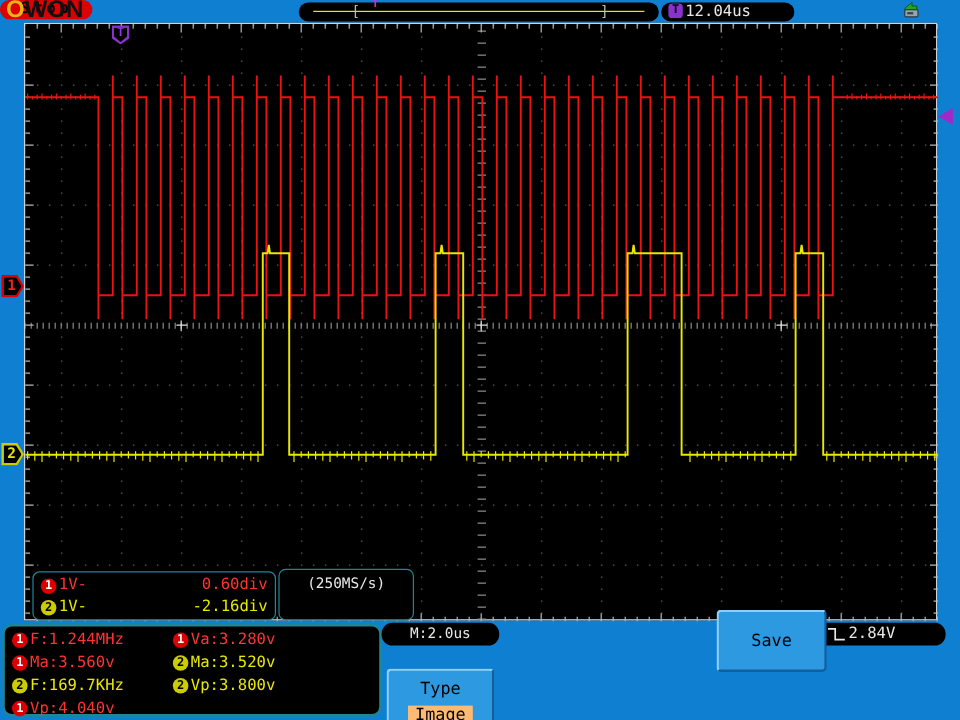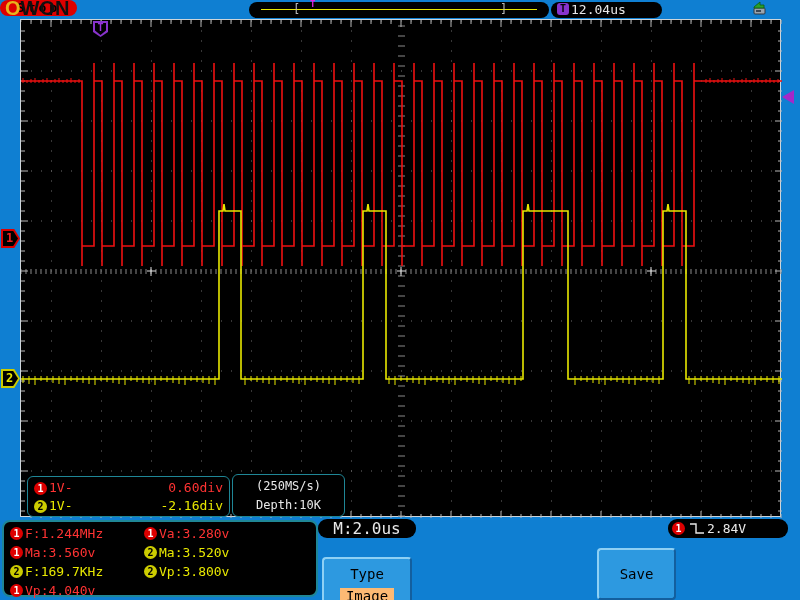--- a/index.html
+++ b/index.html
@@ -82,33 +82,33 @@
   .chinfo-val { margin-left:auto; }
   
   .meas-panel {
     position:absolute; left:2px; top:520px; width:316px; height:77px;
     background:#000; border:2px solid #1f8696; border-radius:8px; padding:1px 4px;
   }
   .meas-col { position:absolute; top:2px; }
   .meas-col.left { left:6px; } .meas-col.right { left:140px; }
   .meas-row { height:19px; font-size:13px; line-height:19px; display:flex; align-items:center; white-space:nowrap; }
   .mtime-pill { left:318px; top:519px; width:98px; height:19px; color:#e8e8e8;
-    font-size:16px; text-align:center; line-height:19px; }
+    font-size:12px; text-align:center; line-height:19px; }
   .trglvl-pill { left:668px; top:519px; width:120px; height:19px; color:#e8e8e8;
     font-size:13px; line-height:19px; display:flex; align-items:center; padding:0 4px; }
   .edge-glyph { width:16px; height:13px; margin:0 2px; flex:none; }
   .btn {
     position:absolute; background:#2d99e0; border-radius:4px;
     border:2px solid; border-color:#8ed0f4 #135f9e #135f9e #8ed0f4;
     color:#000; font-size:14px; text-align:center;
   }
   .type-btn { left:322px; top:540px; width:90px; height:54px;margin-top:17px; }
   .type-btn .t1 { margin-top:7px; }
   .type-btn .t2 { display:inline-block; margin-top:6px; background:#fdba74; padding:0 6px; }
-  .save-btn { left:597px; top:548px; width:79px; height:52px; line-height:48px; }
+  .save-btn { left:597px; top:508px; width:92px; height:52px; line-height:48px; }
 </style>
 </head>
 <body>
 
 <div class="logo">OWON</div>
 
 <div class="stop-pill">Stop</div>
 
 <div class="pill mem-pill">
   <div class="mem-line"></div>
@@ -165,21 +165,20 @@
       <span class="c1 chinfo-val">0.60div</span>
     </div>
     <div class="chinfo-row">
       <span class="badge b2">2</span>
       <span class="c2">1V-</span>
       <span class="c2 chinfo-val">-2.16div</span>
     </div>
   </div>
   <div class="obox samp-box">
     <div>(250MS/s)</div>
-    <div>Depth:10K</div>
   </div>
 </div>
 
 <div class="meas-panel">
   <div class="meas-col left">
     <div class="meas-row">
       <span class="badge b1">1</span>
       <span class="c1">F:1.244MHz</span>
     </div>
     <div class="meas-row">

